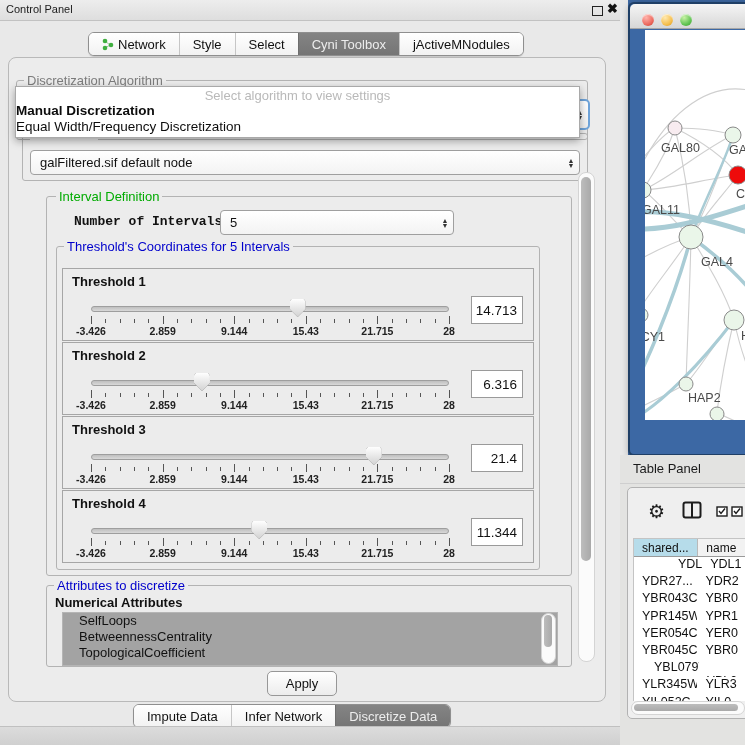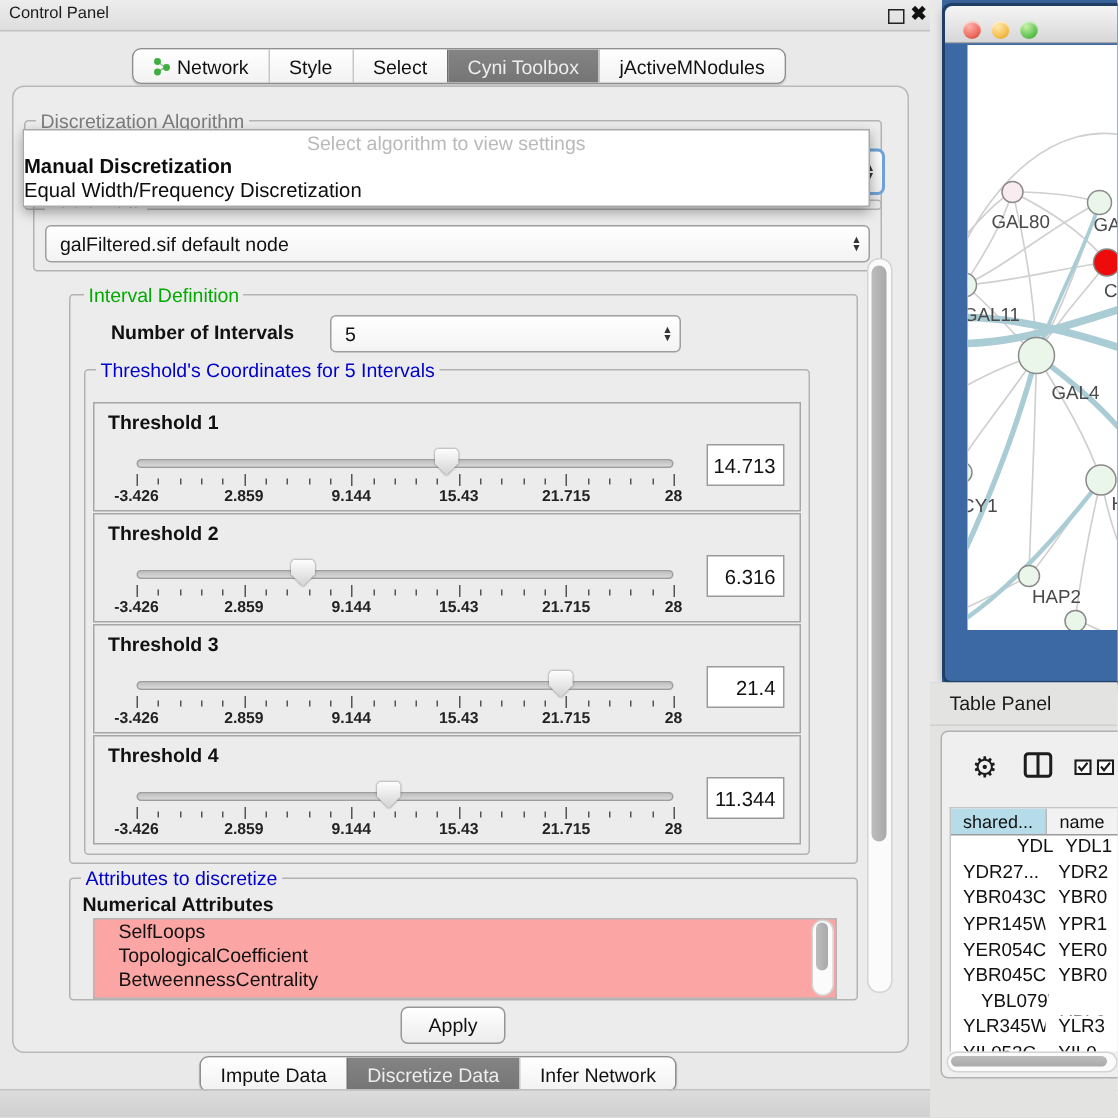--- a/index.html
+++ b/index.html
@@ -56,21 +56,21 @@
          clip-path:polygon(12% 0,88% 0,100% 14%,100% 55%,50% 100%,0 55%,0 14%);}
   .ticks{position:absolute;left:6px;right:6px;top:18px;height:9px;}
   .tick{position:absolute;width:1px;background:#555;height:4px;top:3px;}
   .tick.major{height:8px;top:0;}
   .ticklabels{position:absolute;left:6px;right:6px;top:27px;height:11px;}
   .ticklabel{position:absolute;transform:translateX(-50%);font-size:10.5px;font-weight:bold;color:#222;white-space:nowrap;}
   .valbox{position:absolute;right:10px;top:27px;width:52px;height:28px;background:#fff;
           border:1px solid #9a9a9a;font-size:13.5px;color:#111;display:flex;align-items:center;
           justify-content:flex-end;padding-right:5px;box-sizing:border-box;}
   
-  #attr-listbox{left:62px;top:612px;width:494px;height:52px;background:#fca5a5;border:1px solid #b5b5b5;overflow:hidden;}
+  #attr-listbox{left:62px;top:612px;width:494px;height:52px;background:#a3a3a3;border:1px solid #b5b5b5;overflow:hidden;}
   .attr-item{font-size:13px;color:#111;padding-left:16px;line-height:16px;white-space:nowrap;}
   
   #apply-btn{left:267px;top:671px;width:68px;height:23px;background:linear-gradient(#ffffff,#ececec);
              border:1px solid #979797;border-radius:5px;font-size:13px;color:#111;
              display:flex;align-items:center;justify-content:center;}
   #bottom-strip{left:0;top:726px;width:745px;height:19px;background:linear-gradient(#dcdcdc,#cfcfcf);border-top:1px solid #c0c0c0;}
   
   #blue-area{left:620px;top:0;width:125px;height:455px;background:#3d68a2;}
   #blue-edge{left:620px;top:0;width:8px;height:455px;background:#e9e9e9;}
   #win-frame{left:628px;top:2px;width:117px;height:450px;background:#3c68a4;border:2px solid #1f3f66;border-right:none;
@@ -159,21 +159,21 @@
       <span>▼</span>
     </span>
 </div>
 
 <div class="sb-track" style="left:578px;top:172px;width:15px;height:488px;">
   <div class="sb-thumb" style="left:2px;top:4px;width:10px;height:384px;"></div>
 </div>
 
 <div class="abs group" style="left:46px;top:196px;width:524px;height:378px;"></div>
 <span class="gtitle green abs" style="left:56px;top:190px;">Interval Definition</span>
-<span class="abs" style="left:74px;top:214px;font-size:13px;font-weight:bold;color:#111;">Number of Intervals</span>
+<span class="abs" style="left:74px;top:214px;font-size:13px;font-weight:bold;color:#111;font-family:Liberation Mono, monospace;">Number of Intervals</span>
 <div class="combo" style="left:220px;top:210px;width:232px;height:23px;">
   <span class="val">5</span>
   <span class="stepper">
       <span>▲</span>
       <span>▼</span>
     </span>
 </div>
 
 <div class="abs group" style="left:56px;top:246px;width:482px;height:322px;"></div>
 <span class="gtitle blue abs" style="left:64px;top:240px;">Threshold's Coordinates for 5 Intervals</span>
@@ -362,38 +362,38 @@
       </div>
       <div class="valbox">11.344</div>
     </div>
   </div>
 
 <div class="abs group" style="left:46px;top:585px;width:524px;height:80px;"></div>
 <span class="gtitle blue abs" style="left:54px;top:579px;">Attributes to discretize</span>
 <span class="abs" style="left:52px;top:595px;font-size:13px;font-weight:bold;color:#111;background:#ececec;padding:0 3px;">Numerical Attributes</span>
 <div class="abs" id="attr-listbox">
     <div class="attr-item">SelfLoops</div>
+    <div class="attr-item">BetweennessCentrality</div>
     <div class="attr-item">TopologicalCoefficient</div>
-    <div class="attr-item">BetweennessCentrality</div>
   </div>
 <div class="sb-track" style="left:541px;top:613px;width:13px;height:49px;">
   <div class="sb-thumb" style="left:2px;top:1px;width:8px;height:32px;"></div>
 </div>
 
 <div class="abs" id="apply-btn">Apply</div>
 
 <div class="abs segctl" id="bottom-tabs">
     <div class="seg">
       <span>Impute Data</span>
     </div>
+    <div class="seg">
+      <span>Infer Network</span>
+    </div>
     <div class="seg sel">
       <span>Discretize Data</span>
-    </div>
-    <div class="seg">
-      <span>Infer Network</span>
     </div>
   </div>
 <div class="abs" id="bottom-strip"></div>
 
 <div class="abs" id="blue-area"></div>
 <div class="abs" id="blue-edge"></div>
 <div class="abs" id="win-frame"></div>
 <div class="abs" id="win-titlebar">
   <span class="light" id="tl-close" style="left: 12px; background: radial-gradient(circle at 35% 30%, rgb(255, 179, 172), rgb(237, 106, 95) 60%, rgb(192, 57, 43));"></span>
   <span class="light" id="tl-min" style="left: 31px; background: radial-gradient(circle at 35% 30%, rgb(255, 233, 176), rgb(245, 191, 79) 60%, rgb(217, 147, 15));"></span>

